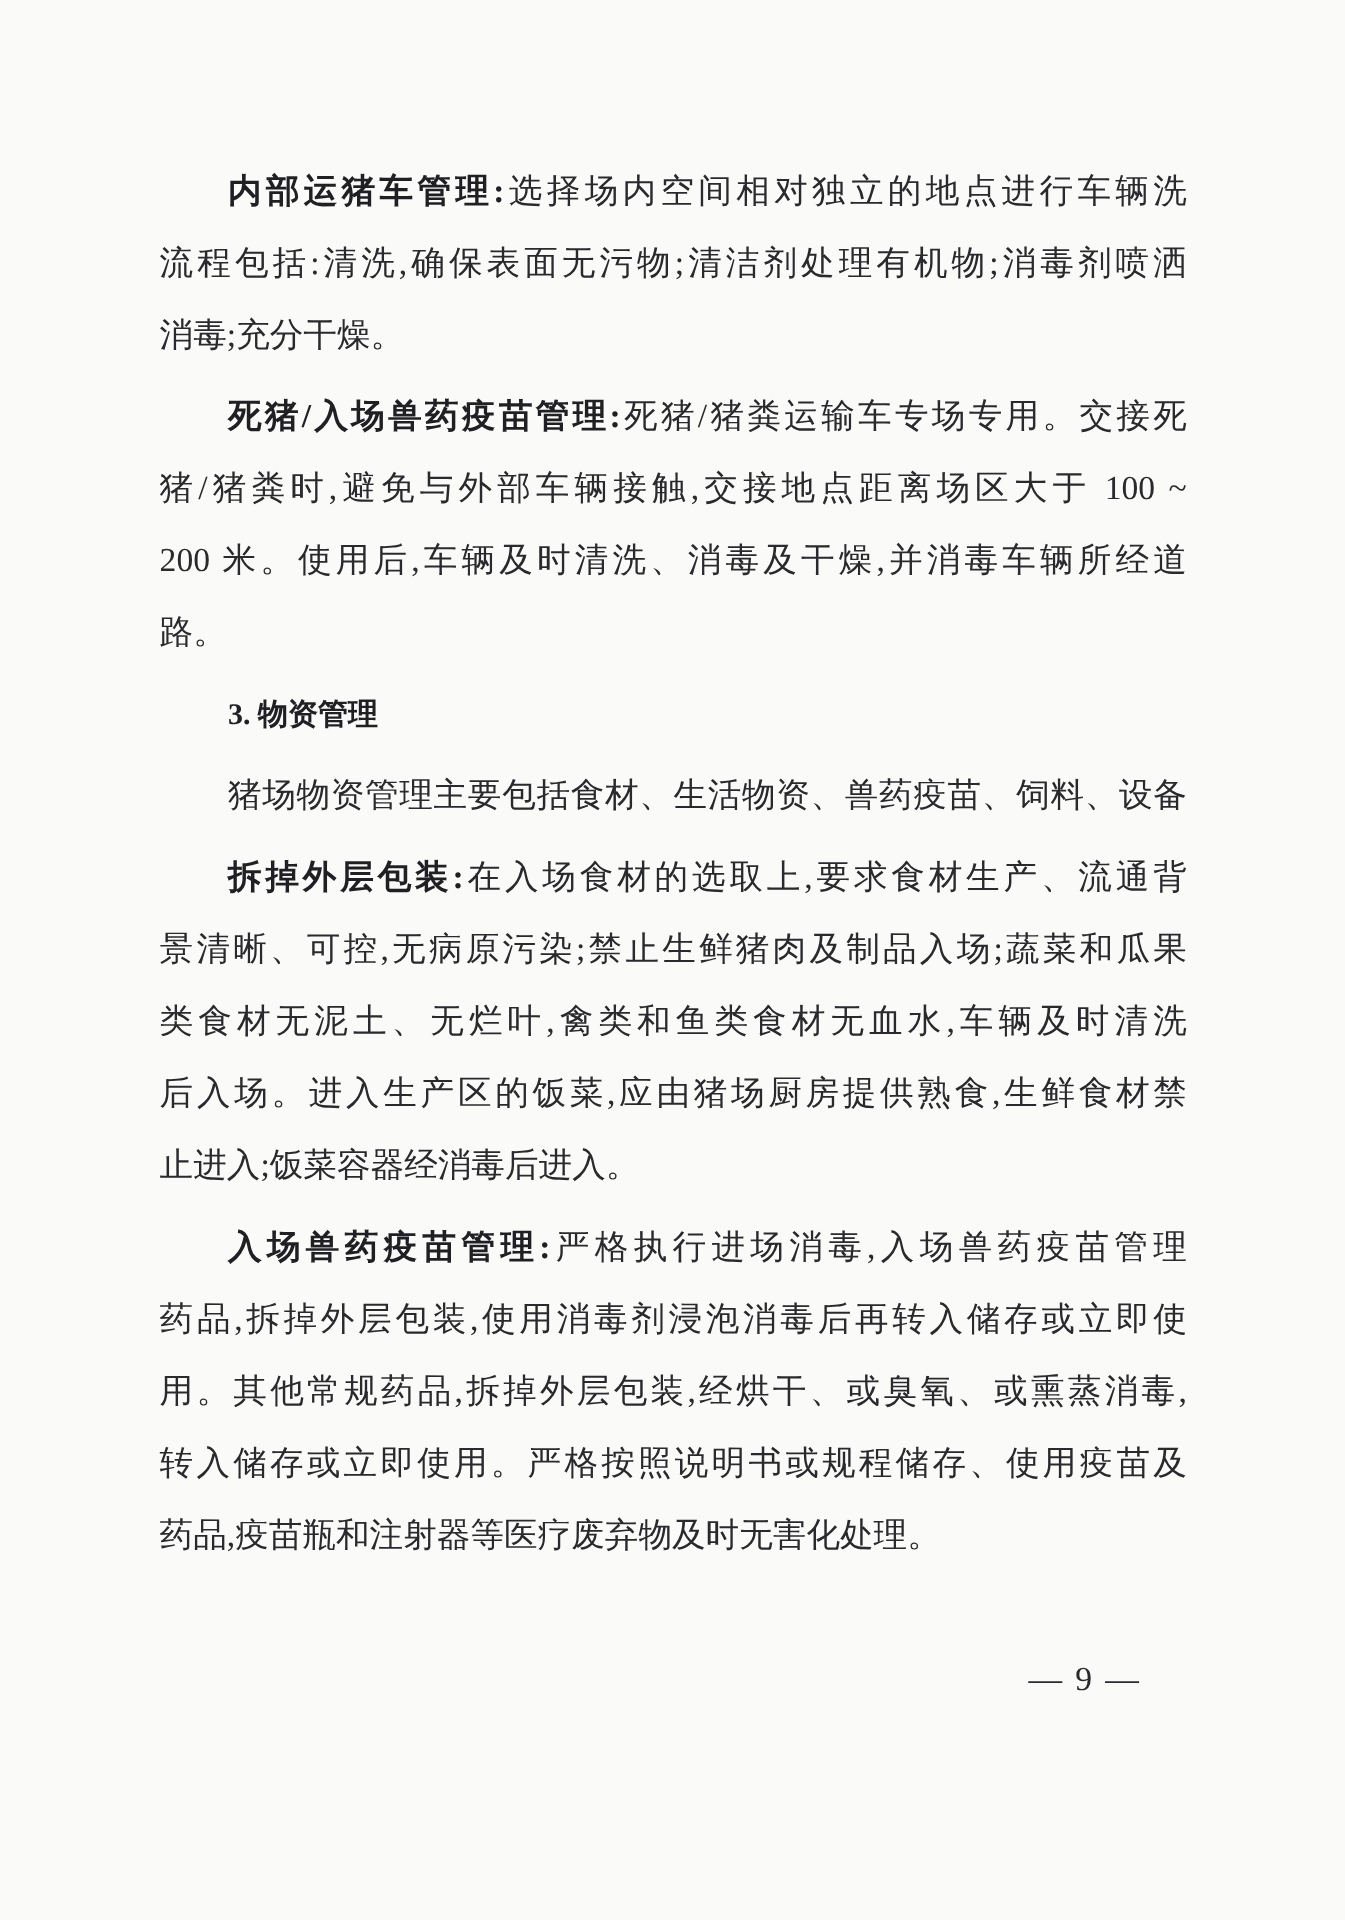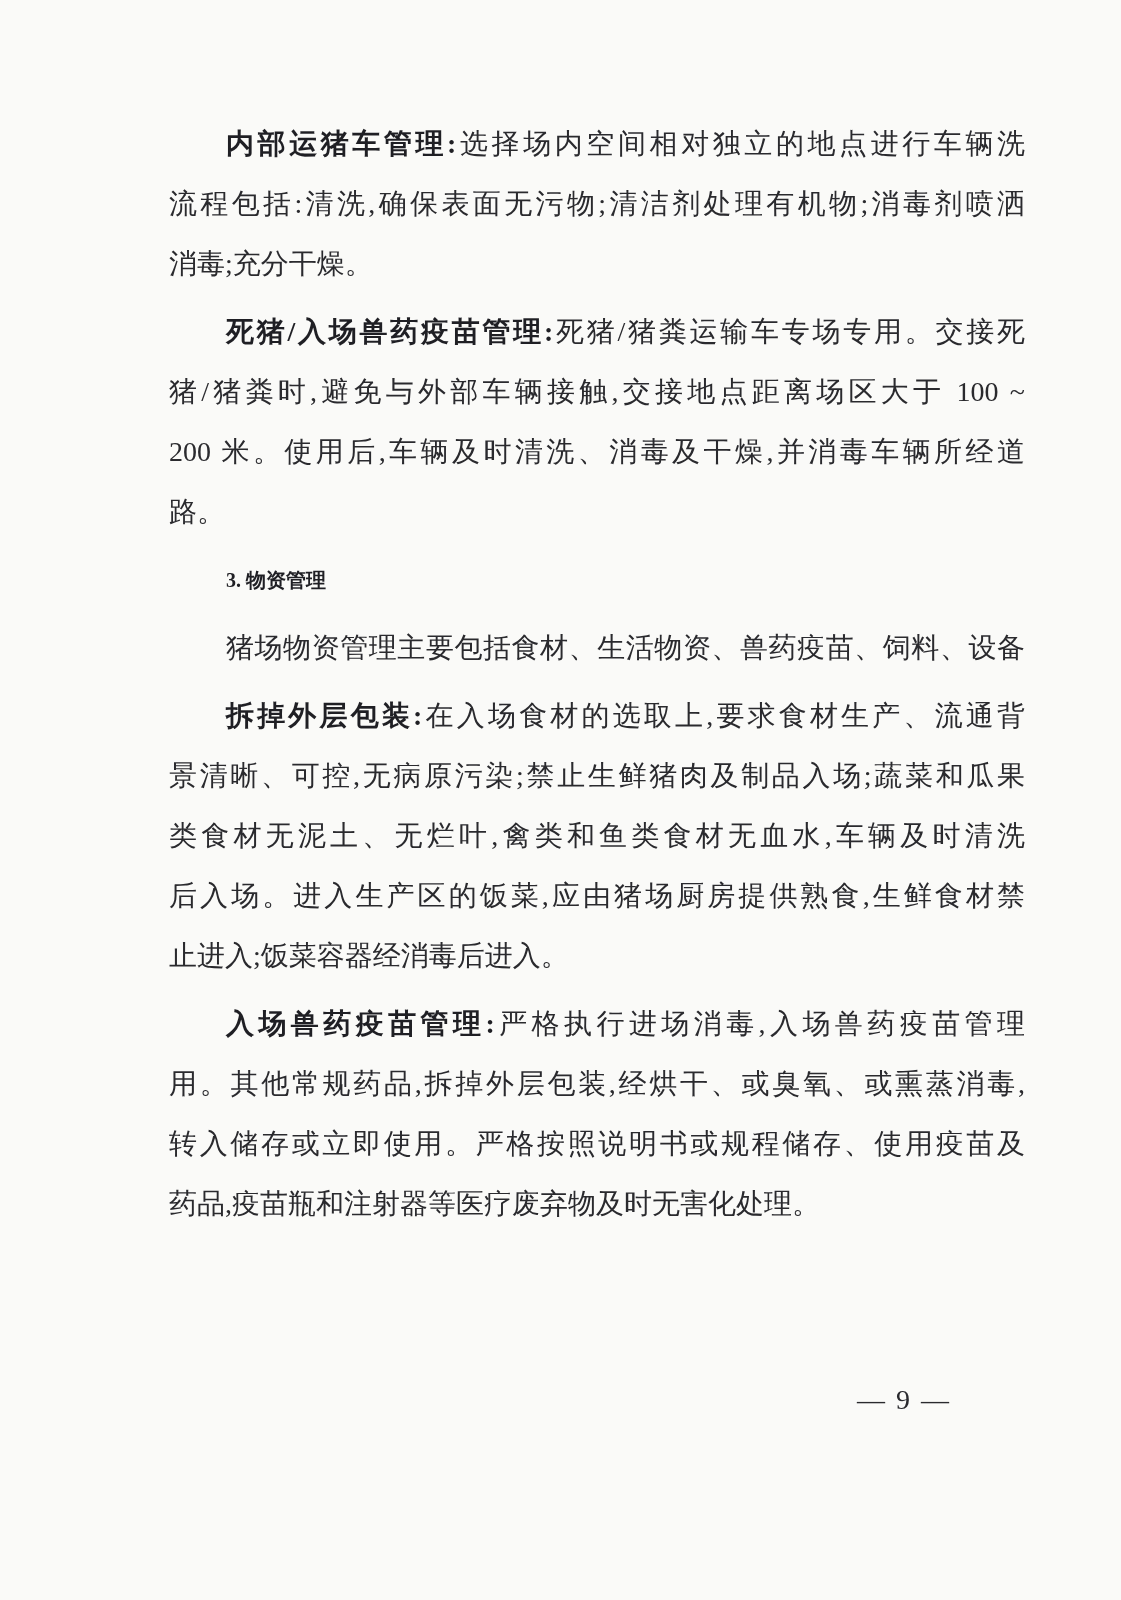--- a/index.html
+++ b/index.html
@@ -11,23 +11,22 @@
   .page {
     position: relative;
     width: 1121px;
     height: 1600px;
     background: #fafaf8;
     overflow: hidden;
   }
   .text-block {
     position: absolute;
     left: 133px;
-    top: 114px;
+    top: 130px;
     width: 856px;
-    margin-left: 36px;
   }
   .para { margin-top: 8px; }
   .para:first-child { margin-top: 0; }
   .line {
     margin: 0;
     font-size: 28px;
     line-height: 60px;
     color: #2a2a2e;
     text-align: justify;
     text-align-last: justify;
@@ -36,21 +35,21 @@
   }
   .line.first { text-indent: 57px; }
   .line.plast { text-align-last: left; }
   .lead {
     font-weight: 700;
     color: #1f1f24;
   }
   .heading-line {
     margin: 8px 0 0 0;
     padding-left: 57px;
-    font-size: 20px;
+    font-size: 25px;
     line-height: 60px;
     font-weight: 700;
     color: #1f1f24;
     text-align: left;
     text-align-last: left;
   }
   .page-footer {
     position: absolute;
     top: 1380px;
     right: 170px;
@@ -88,20 +87,21 @@
     <div class="para">
       <p class="line first"><b class="lead">拆掉外层包装:</b><span>在入场食材的选取上,要求食材生产、流通背</span></p>
       <p class="line">景清晰、可控,无病原污染;禁止生鲜猪肉及制品入场;蔬菜和瓜果</p>
       <p class="line">类食材无泥土、无烂叶,禽类和鱼类食材无血水,车辆及时清洗</p>
       <p class="line">后入场。进入生产区的饭菜,应由猪场厨房提供熟食,生鲜食材禁</p>
       <p class="line plast">止进入;饭菜容器经消毒后进入。</p>
     </div>
 
     <div class="para">
       <p class="line first"><b class="lead">入场兽药疫苗管理:</b><span>严格执行进场消毒,入场兽药疫苗管理</span></p>
+      <p class="line">药品,拆掉外层包装,使用消毒剂浸泡消毒后再转入储存或立即使</p>
       <p class="line">用。其他常规药品,拆掉外层包装,经烘干、或臭氧、或熏蒸消毒,</p>
       <p class="line">转入储存或立即使用。严格按照说明书或规程储存、使用疫苗及</p>
       <p class="line plast">药品,疫苗瓶和注射器等医疗废弃物及时无害化处理。</p>
     </div>
 
   </div>
 
   <div class="page-footer">— 9 —</div>
 </div>
 

